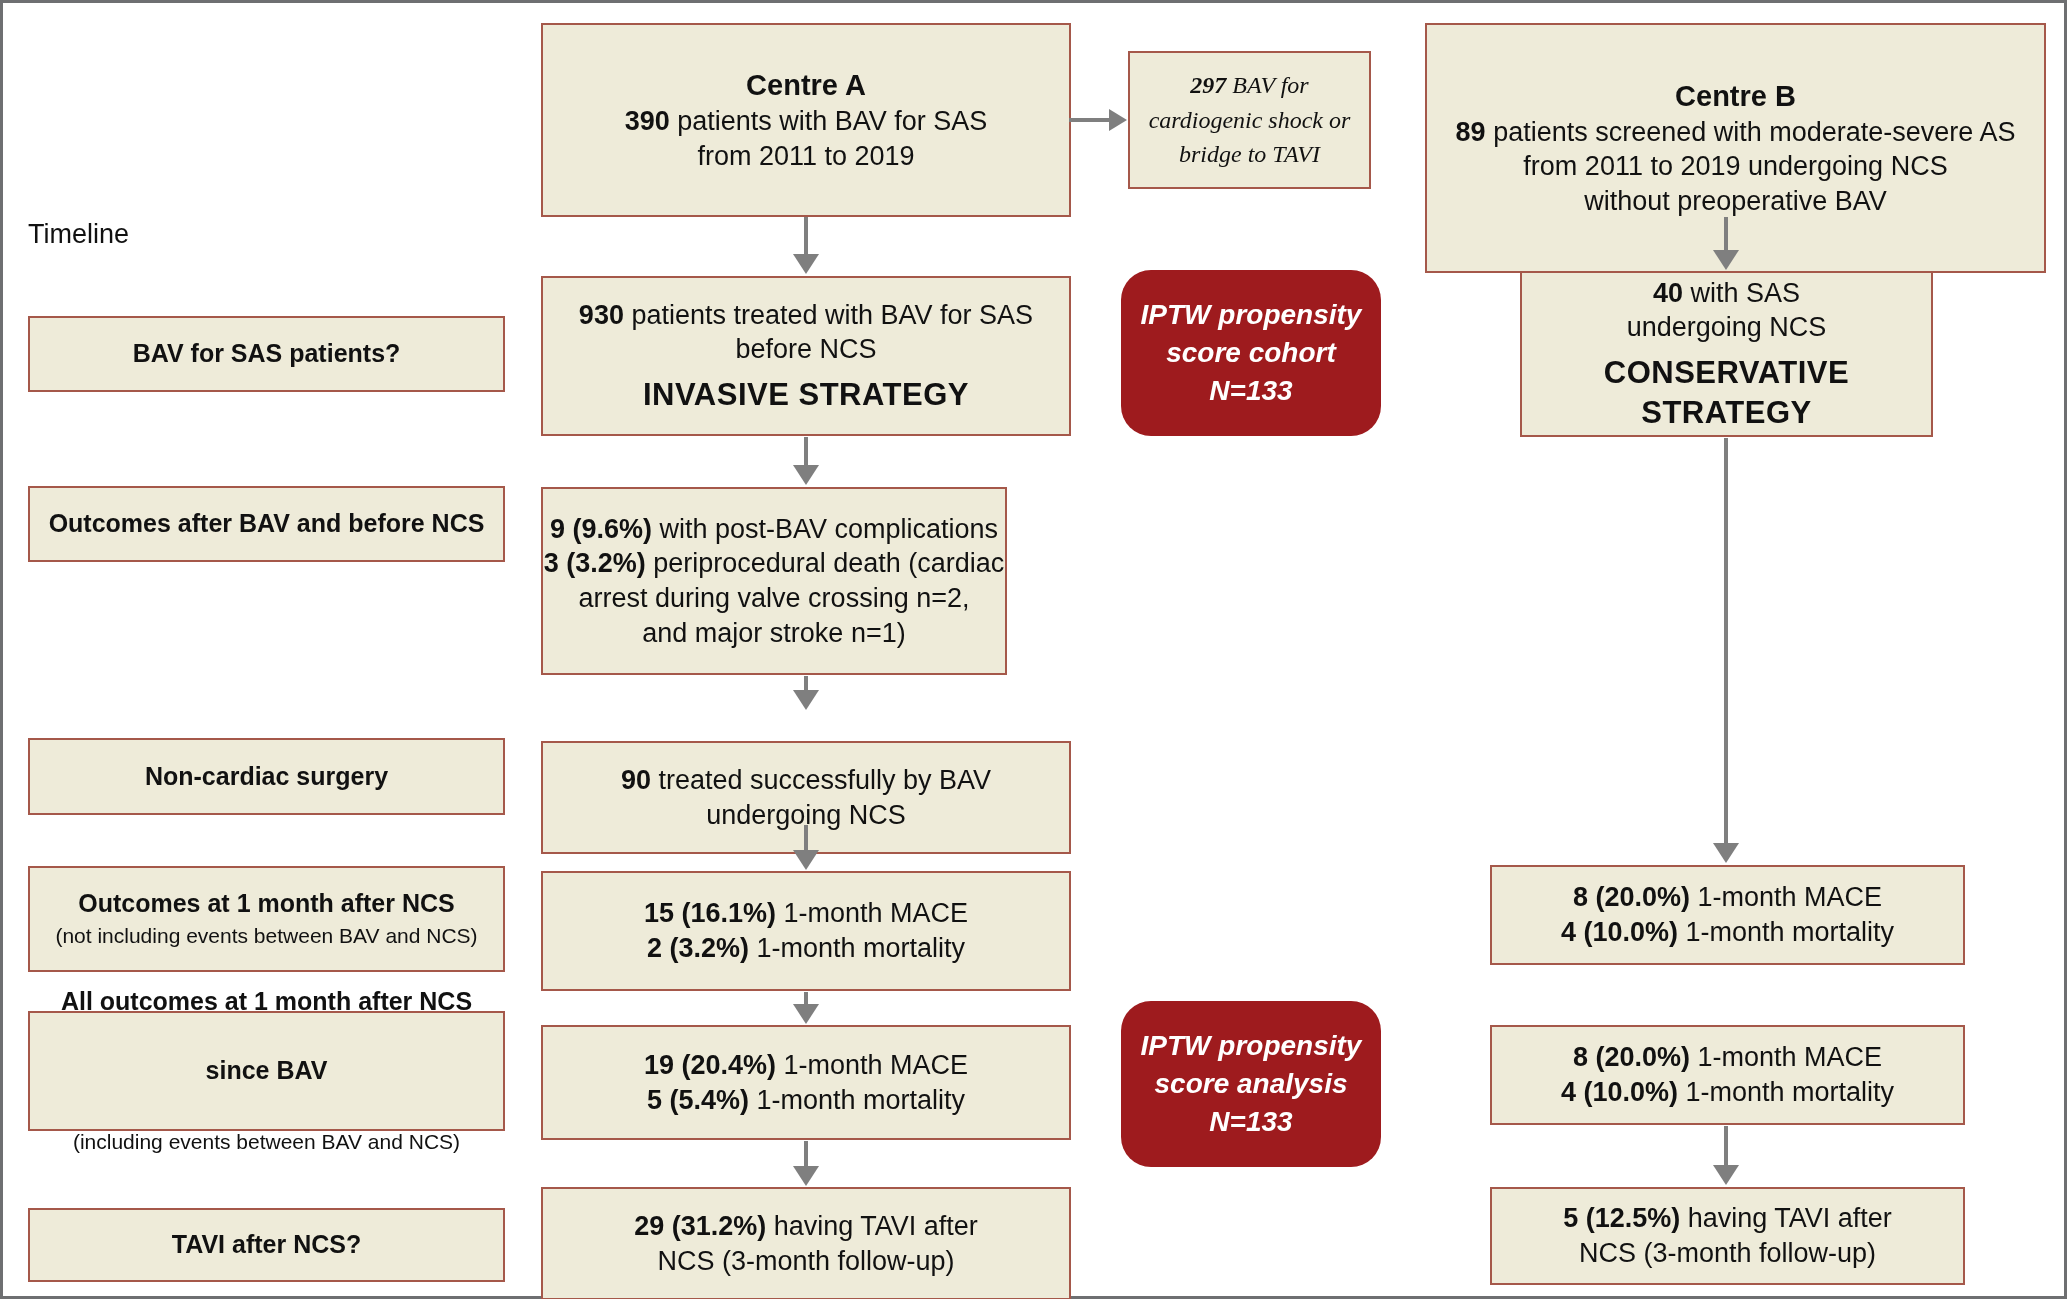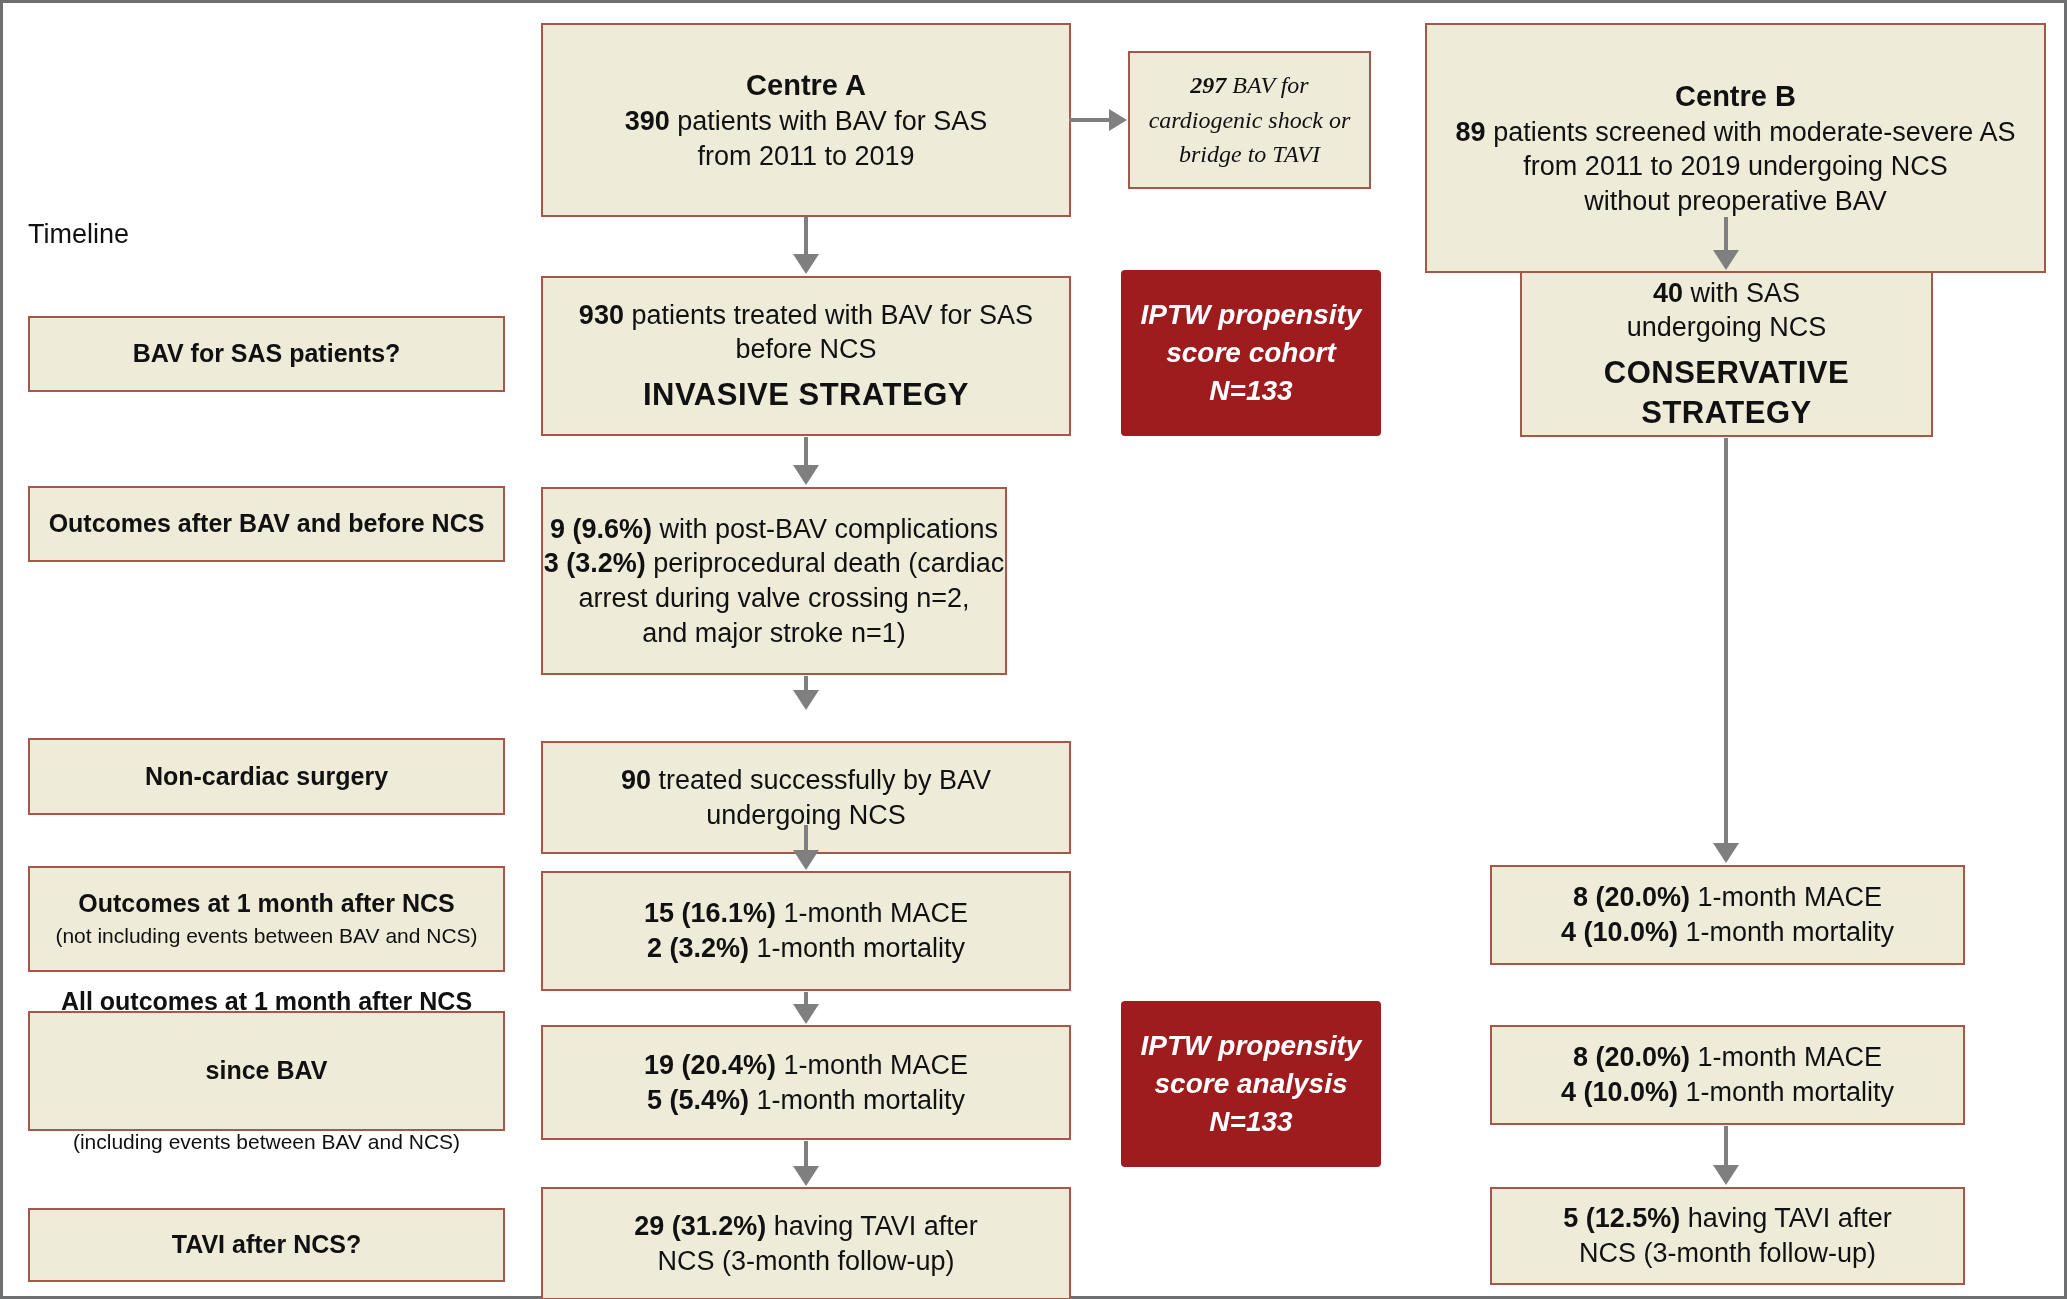--- a/index.html
+++ b/index.html
@@ -19,21 +19,21 @@
     border:2px solid #a5584a;
     display:flex;flex-direction:column;
     justify-content:center;align-items:center;
     text-align:center;
     font-size:27px;line-height:1.28;
   }
   .label{font-weight:bold;font-size:25px;line-height:1.25;}
   .rbox{
     position:absolute;box-sizing:border-box;
     background:#9e1b1e;color:#ffffff;
-    border:none;border-radius:4px;
+    border:none;border-radius:30px;
     display:flex;flex-direction:column;justify-content:center;align-items:center;
     text-align:center;
     font-weight:bold;font-style:italic;
     font-size:28px;line-height:1.35;
   }
   .excl{font-style:italic;font-size:24px;line-height:1.45;}
   .timeline{
     position:absolute;left:25px;top:180px;width:477px;
     text-align:left;font-weight:normal;font-size:27px;margin-top:36px;
   }

